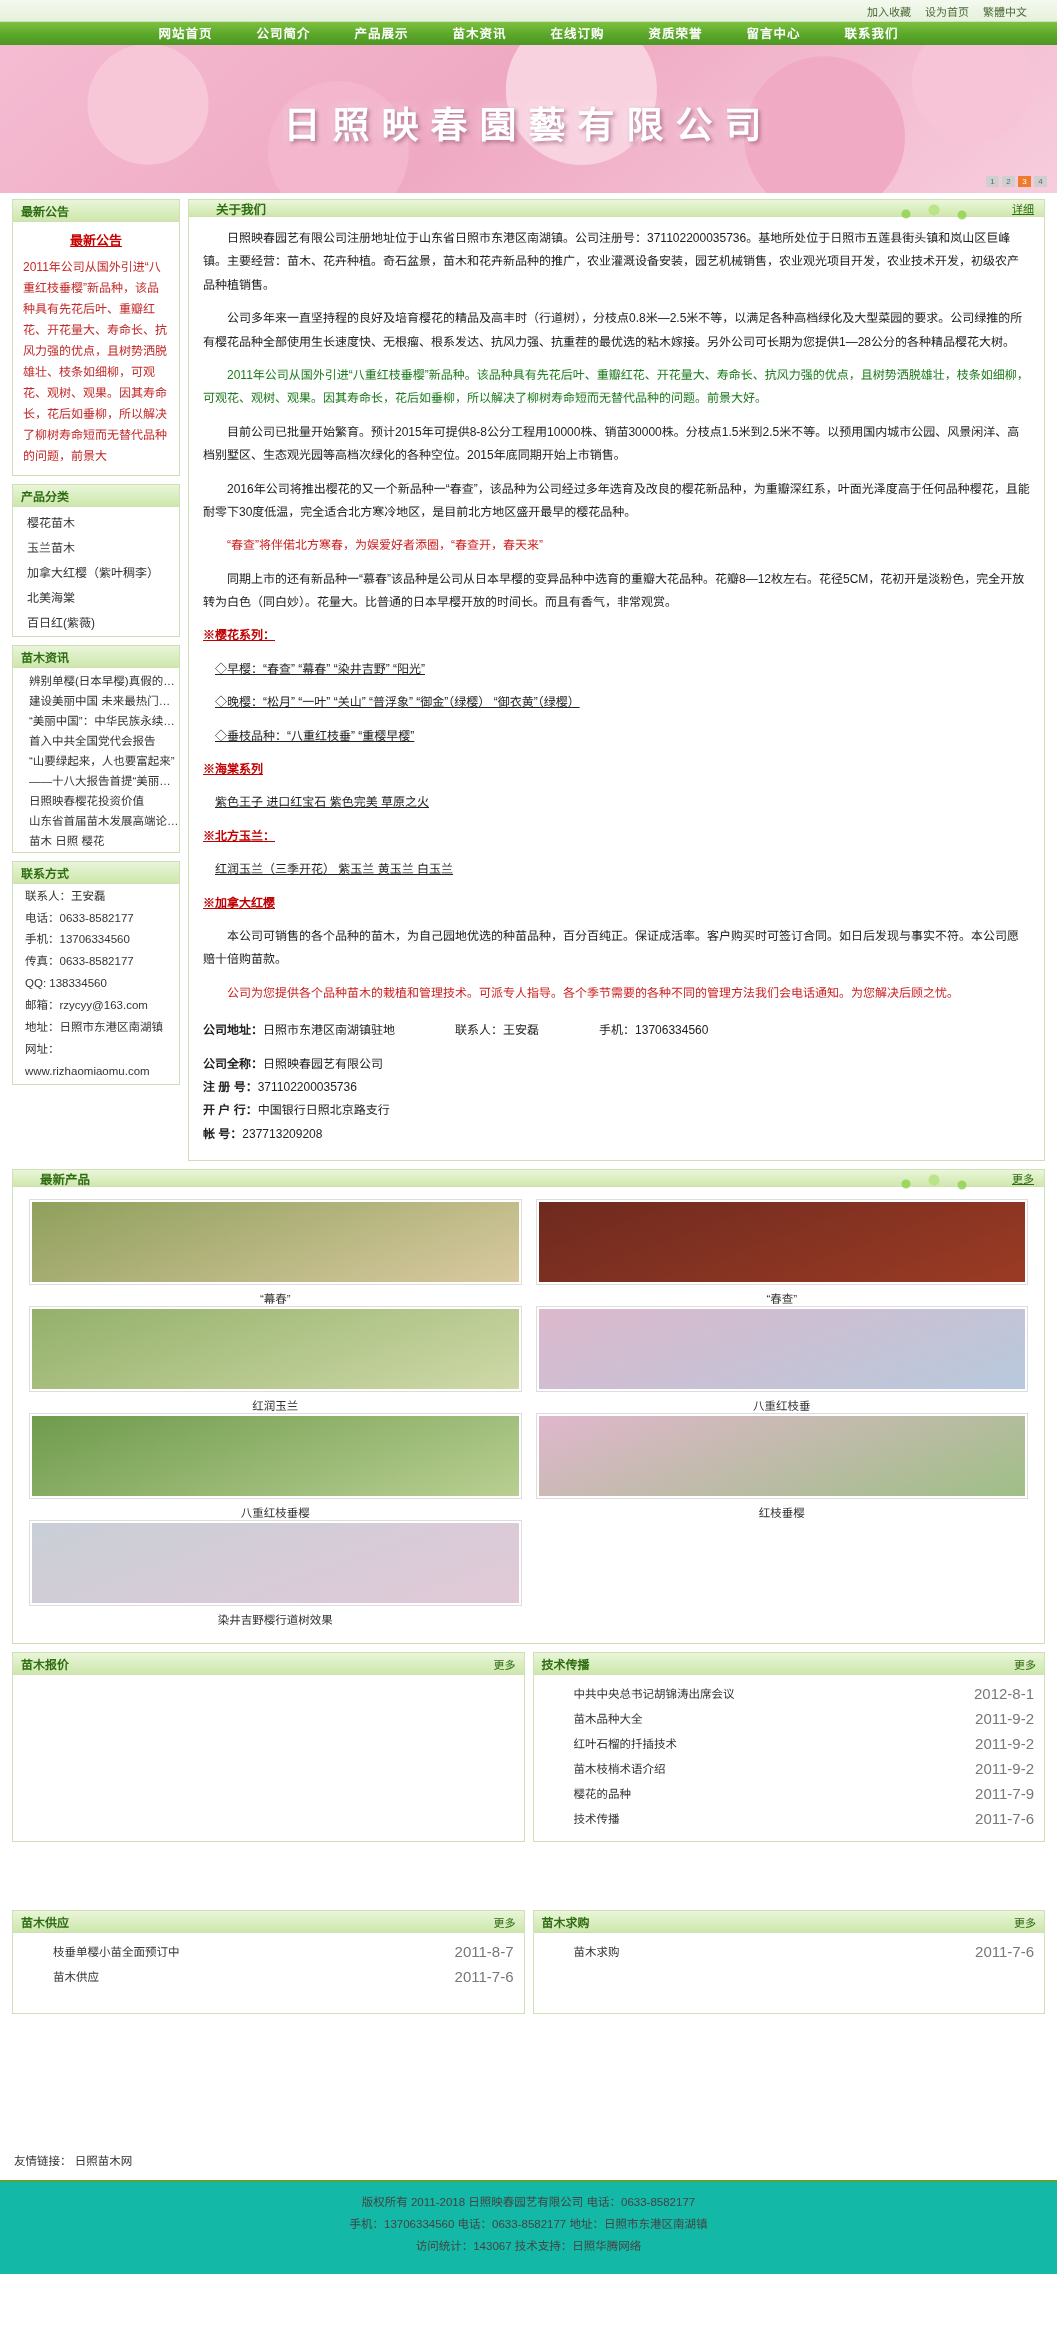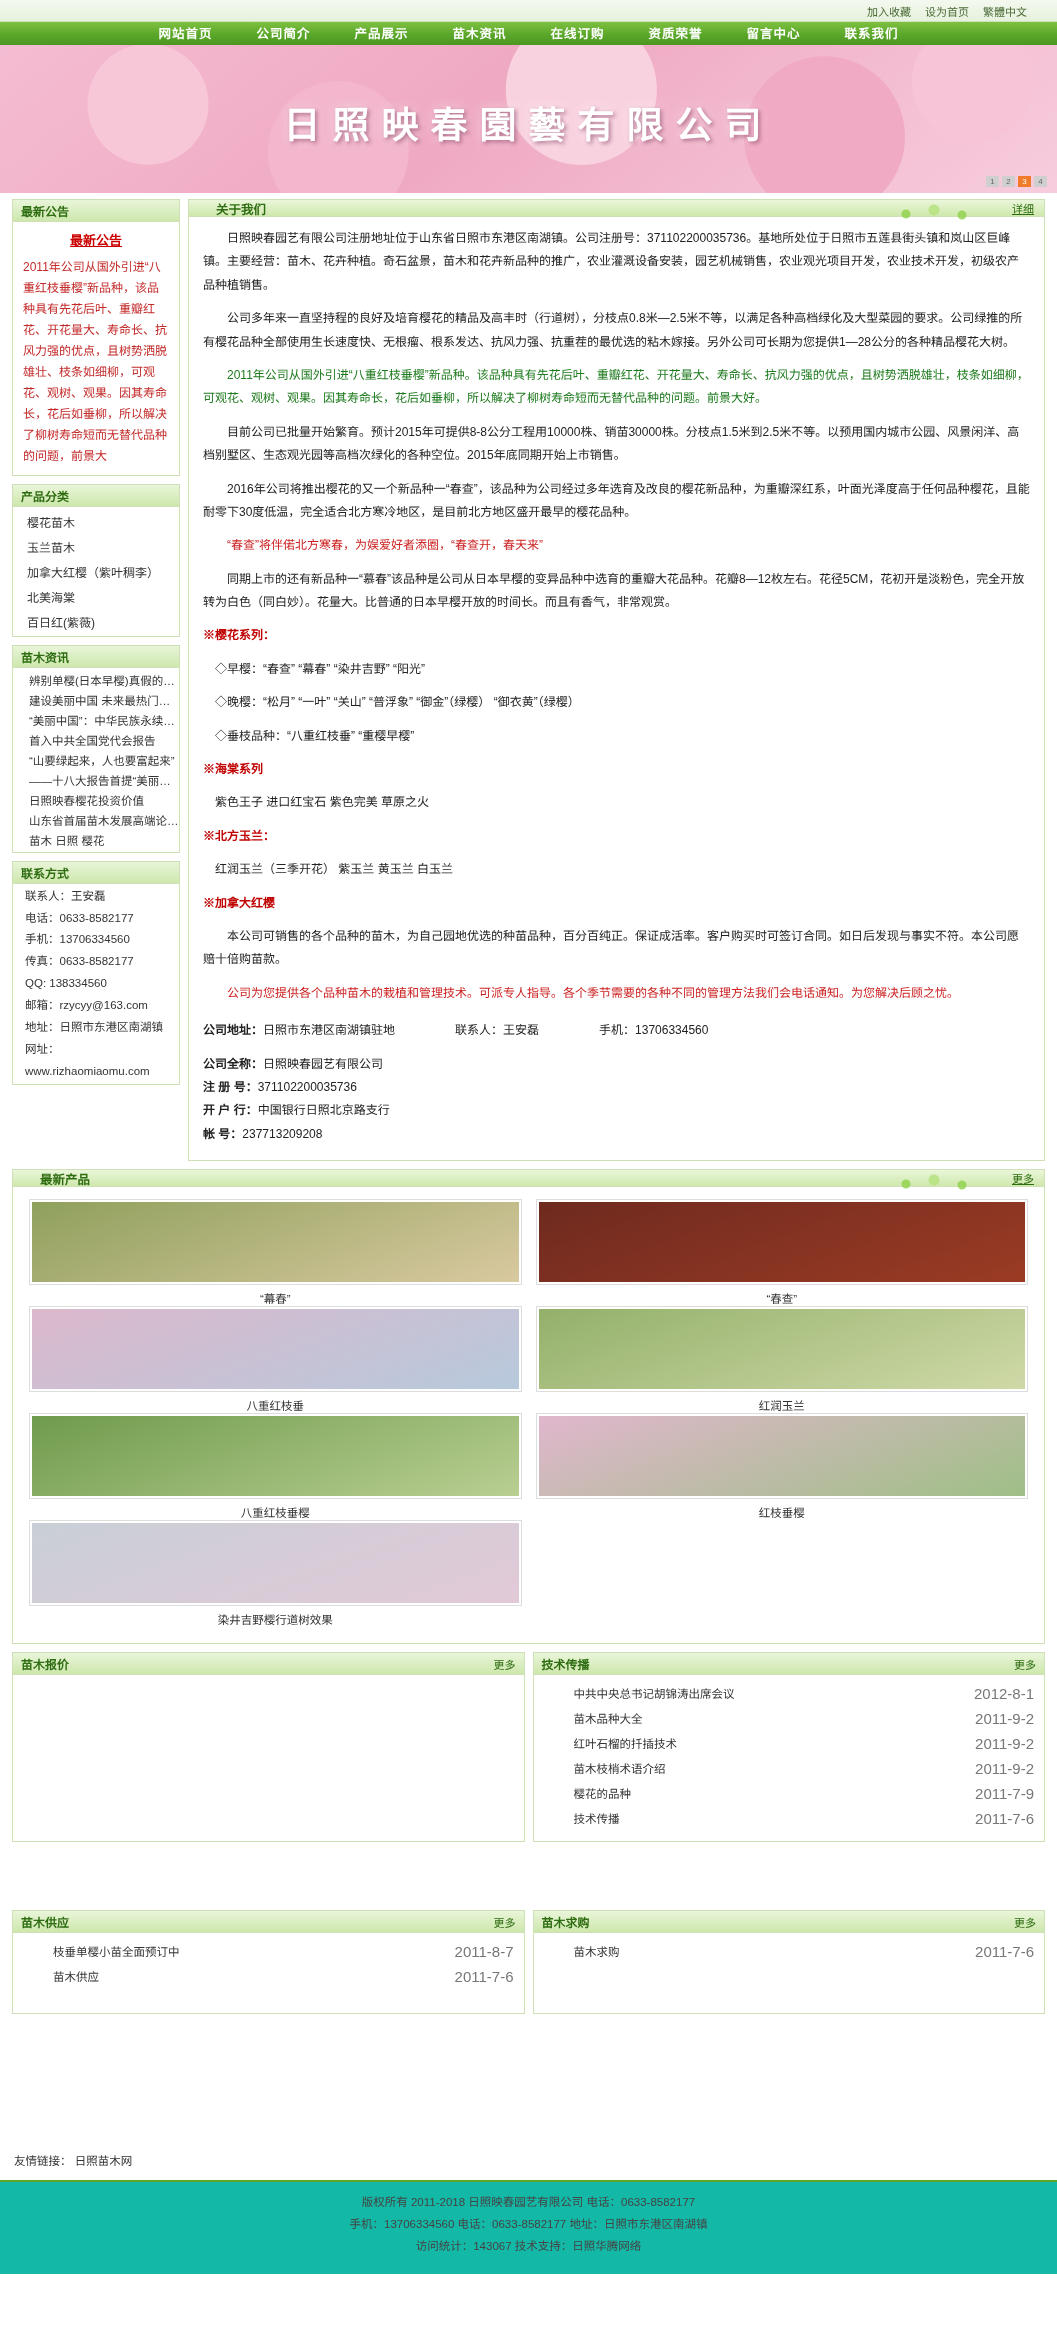--- a/index.html
+++ b/index.html
@@ -167,21 +167,21 @@
   .about-head .deco {
     position: absolute; right: 60px; top: 2px; width: 90px; height: 20px;
     background:
       radial-gradient(circle at 12px 12px, #8fd24a 0 4px, transparent 5px),
       radial-gradient(circle at 40px 8px, #b5e27c 0 5px, transparent 6px),
       radial-gradient(circle at 68px 13px, #8fd24a 0 4px, transparent 5px);
     opacity: .8;
   }
   .about-body { padding: 10px 14px 14px 14px; line-height: 1.95; font-size: 12px; color: #222; }
   .about-body p { margin: 0 0 10px 0; text-indent: 2em; }
-  .about-body p.noindent { text-indent: 0; }
+  .about-body p.noindent { text-indent: 0; text-decoration: underline; }
   .about-body .green { color: #1d7a1d; }
   .about-body .red { color: #cc2222; }
   .about-body .mark { color: #c00000; font-weight: bold; }
   .kv { display: flex; gap: 60px; }
   .kv span { white-space: nowrap; }
 
   
   .prod-grid {
     display: grid;
     grid-template-columns: repeat(2, 1fr);
@@ -389,29 +389,29 @@
           <div class="prod-name">“幕春”</div>
         </div>
         <div class="prod-card">
           <div class="prod-thumb">
               <i style="background:linear-gradient(160deg,#6e2a1f,#9b3b24);"></i>
             </div>
           <div class="prod-name">“春查”</div>
         </div>
         <div class="prod-card">
           <div class="prod-thumb">
+              <i style="background:linear-gradient(160deg,#93b06a,#cfd9a8);"></i>
+            </div>
+          <div class="prod-name">红润玉兰</div>
+        </div>
+        <div class="prod-card">
+          <div class="prod-thumb">
               <i style="background:linear-gradient(160deg,#dcb8cc,#b7c9dc);"></i>
             </div>
           <div class="prod-name">八重红枝垂</div>
-        </div>
-        <div class="prod-card">
-          <div class="prod-thumb">
-              <i style="background:linear-gradient(160deg,#93b06a,#cfd9a8);"></i>
-            </div>
-          <div class="prod-name">红润玉兰</div>
         </div>
         <div class="prod-card">
           <div class="prod-thumb">
               <i style="background:linear-gradient(160deg,#6f9b4d,#b9cf92);"></i>
             </div>
           <div class="prod-name">八重红枝垂樱</div>
         </div>
         <div class="prod-card">
           <div class="prod-thumb">
               <i style="background:linear-gradient(160deg,#e0b7cd,#9fbf86);"></i>

